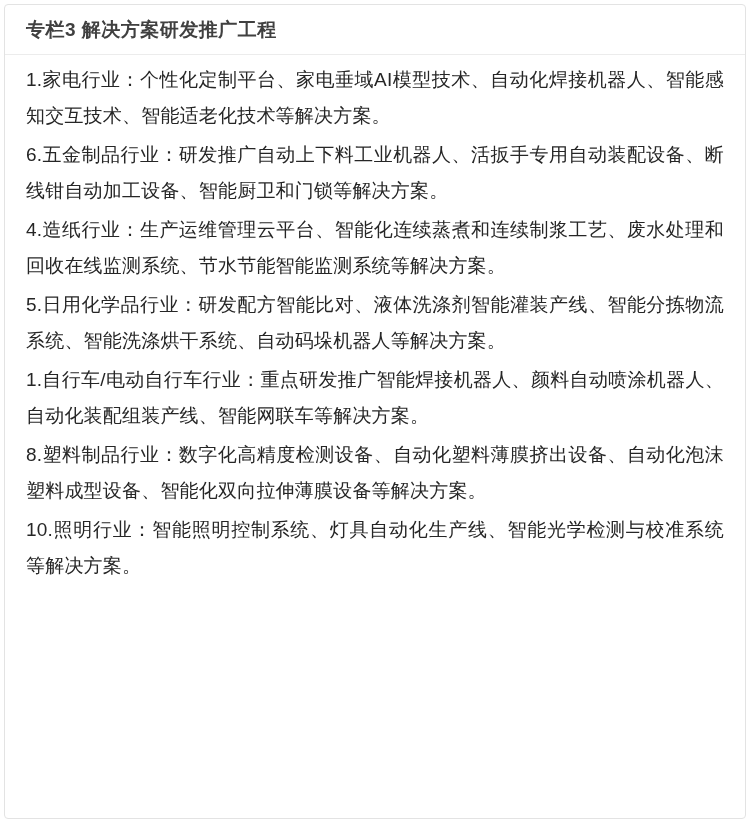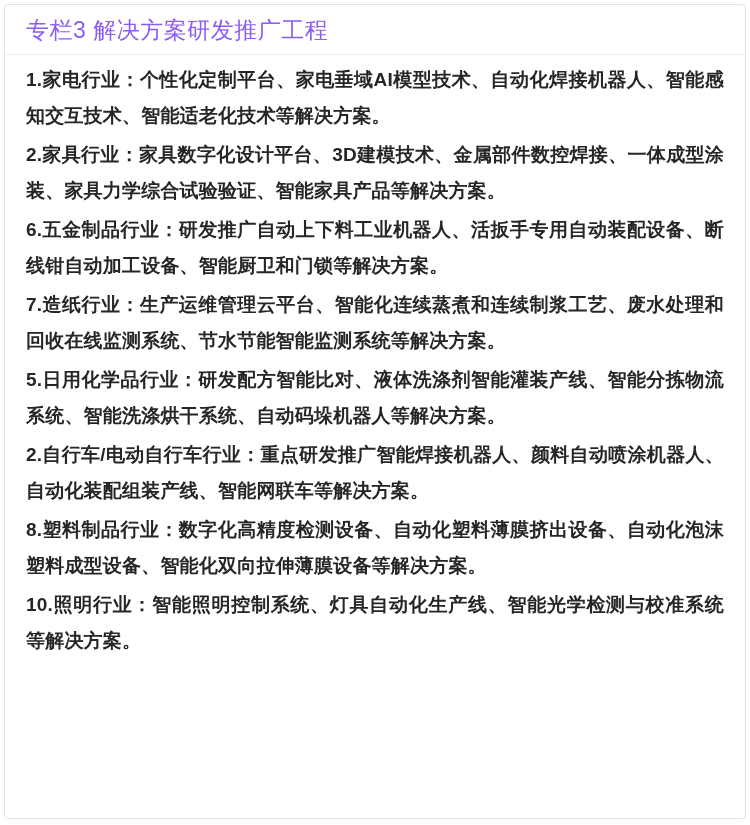--- a/index.html
+++ b/index.html
@@ -21,29 +21,28 @@
     border-radius: 4px;
     background: #ffffff;
     box-sizing: border-box;
     min-height: 815px;
   }
   .panel-header {
     padding: 13px 21px 12px 21px;
     border-bottom: 1px solid #ececec;
   }
   .panel-title {
-    font-size: 23px;
-    font-weight: 400;
-    color: #8b5cf6;
+    font-size: 19px;
+    font-weight: 700;
+    color: #404040;
     line-height: 24px;
     letter-spacing: 0.5px;
   }
   .panel-body {
     padding: 7px 21px 8px 21px;
-    font-weight: bold;
   }
   .panel-body p {
     margin: 0 0 3px 0;
     font-size: 19px;
     line-height: 36px;
     color: #262626;
     text-align: justify;
     text-justify: inter-ideograph;
     letter-spacing: 0.2px;
   }
@@ -54,22 +53,21 @@
 </head>
 <body>
 
 <div class="page">
   <div class="panel">
     <div class="panel-header">
       <div class="panel-title">专栏3 解决方案研发推广工程</div>
     </div>
     <div class="panel-body">
       <p>1.家电行业：个性化定制平台、家电垂域AI模型技术、自动化焊接机器人、智能感知交互技术、智能适老化技术等解决方案。</p>
-      <p>2.家具行业：家具数字化设计平台、3D建模技术、金属部件数控焊接、一体成型涂装、家具力学综合试验验证、智能家具产品等解决方案。</p>
       <p>6.五金制品行业：研发推广自动上下料工业机器人、活扳手专用自动装配设备、断线钳自动加工设备、智能厨卫和门锁等解决方案。</p>
-      <p>7.造纸行业：生产运维管理云平台、智能化连续蒸煮和连续制浆工艺、废水处理和回收在线监测系统、节水节能智能监测系统等解决方案。</p>
+      <p>4.造纸行业：生产运维管理云平台、智能化连续蒸煮和连续制浆工艺、废水处理和回收在线监测系统、节水节能智能监测系统等解决方案。</p>
       <p>5.日用化学品行业：研发配方智能比对、液体洗涤剂智能灌装产线、智能分拣物流系统、智能洗涤烘干系统、自动码垛机器人等解决方案。</p>
-      <p>2.自行车/电动自行车行业：重点研发推广智能焊接机器人、颜料自动喷涂机器人、自动化装配组装产线、智能网联车等解决方案。</p>
+      <p>1.自行车/电动自行车行业：重点研发推广智能焊接机器人、颜料自动喷涂机器人、自动化装配组装产线、智能网联车等解决方案。</p>
       <p>8.塑料制品行业：数字化高精度检测设备、自动化塑料薄膜挤出设备、自动化泡沫塑料成型设备、智能化双向拉伸薄膜设备等解决方案。</p>
       <p>10.照明行业：智能照明控制系统、灯具自动化生产线、智能光学检测与校准系统等解决方案。</p>
     </div>
   </div>
 </div>
 
 </body></html>

